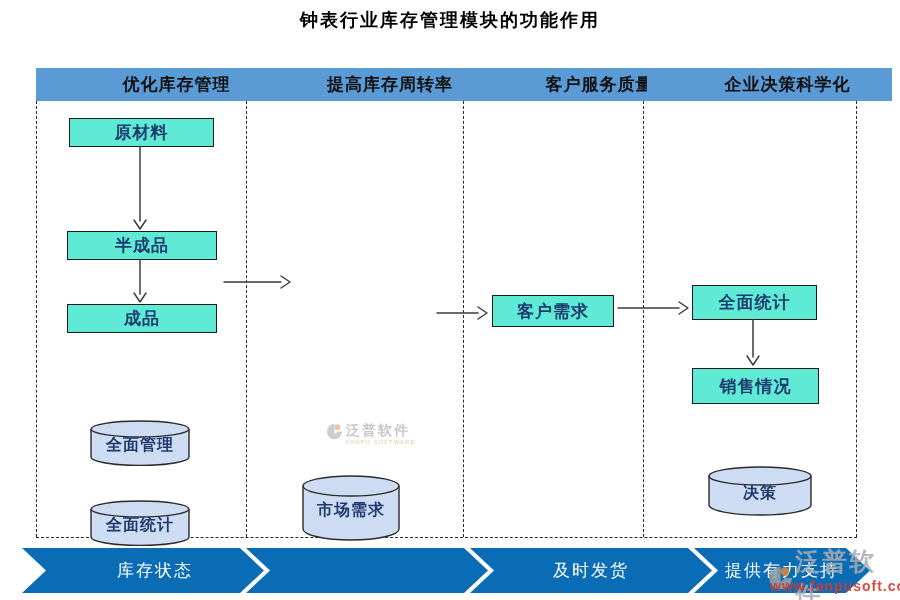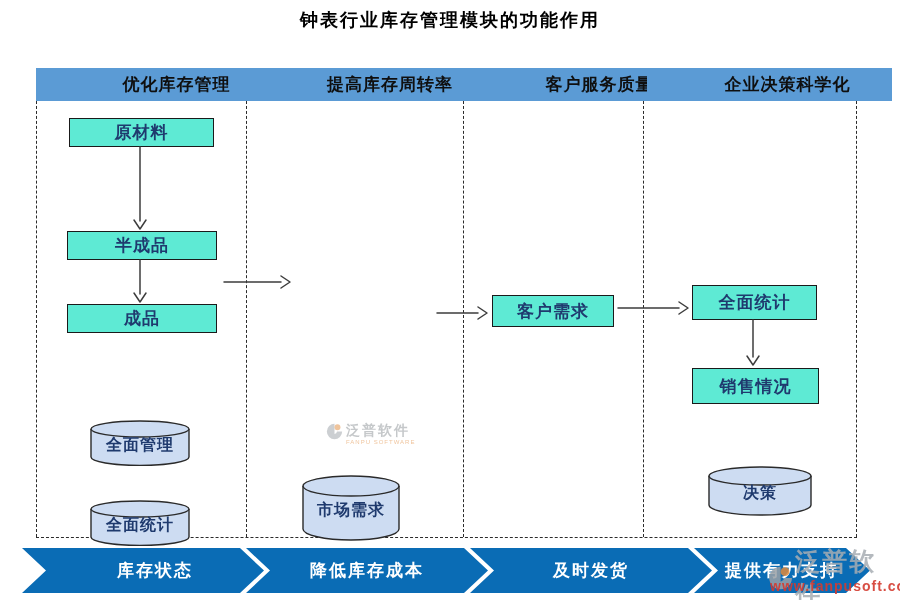--- a/index.html
+++ b/index.html
@@ -25,21 +25,21 @@
   }
   .cyl{position:absolute;margin-top:48px;}
   .cyl svg{display:block;}
   .cyl .cyl-label{
     position:absolute;left:0;right:0;text-align:center;
     font-size:16px;font-weight:bold;color:#1F3A6E;letter-spacing:1px;
   }
   .overlay{position:absolute;left:0;top:0;pointer-events:none;}
   .banner-text{
     position:absolute;top:548px;height:45px;line-height:45px;text-align:center;
-    font-size:17px;font-weight:bold;color:#ffffff;letter-spacing:2px;
+    font-size:17px;font-weight:normal;color:#ffffff;letter-spacing:2px;
   }
   .wm1{position:absolute;left:326px;top:423px;display:flex;gap:3px;opacity:.5;align-items:flex-start;}
   .wm1 .wm-col{display:flex;flex-direction:column;line-height:1;}
   .wm1 .wm-brand{font-size:14px;font-weight:bold;color:#8c9296;letter-spacing:2px;}
   .wm1 .wm-sub{font-size:6px;color:#e08a3c;letter-spacing:1px;margin-top:2px;}
   .wm2{position:absolute;left:768px;top:545px;display:flex;align-items:center;gap:2px;opacity:.85;}
   .wm2 .wm-brand{font-size:25px;font-weight:bold;color:#a7adb3;letter-spacing:2px;}
   .wm2-url{
     position:absolute;left:770px;top:578px;font-size:14px;font-weight:bold;
     color:#d43b30;letter-spacing:1px;opacity:.9;
@@ -134,21 +134,20 @@
 
   <svg class="overlay" style="top:543px" width="900" height="57" viewBox="0 0 900 57">
     <g fill="#0A6CB5">
       <polygon points="22,5 240,5 264,27.5 240,50 22,50 46,27.5"></polygon>
       <polygon points="246,5 464,5 488,27.5 464,50 246,50 270,27.5"></polygon>
       <polygon points="470,5 688,5 712,27.5 688,50 470,50 494,27.5"></polygon>
       <polygon points="694,5 846,5 870,27.5 846,50 694,50 718,27.5"></polygon>
     </g>
   </svg>
   <div class="banner-text" style="left:46px;width:218px">库存状态</div>
-  <div class="banner-text" style="left:270px;width:194px">降低库存成本</div>
   <div class="banner-text" style="left:494px;width:194px">及时发货</div>
   <div class="banner-text" style="left:718px;width:128px">提供有力支持</div>
 
   <div class="wm1">
     <svg width="17" height="17" viewBox="0 0 20 20">
       <path d="M10 1 A9 9 0 1 0 19 10 L13 10 A4 4 0 0 1 10 13 Z" fill="#9aa0a6"></path>
       <circle cx="13.5" cy="5" r="3.5" fill="#e08a3c"></circle>
     </svg>
     <span class="wm-col">
       <span class="wm-brand">泛普软件</span>

